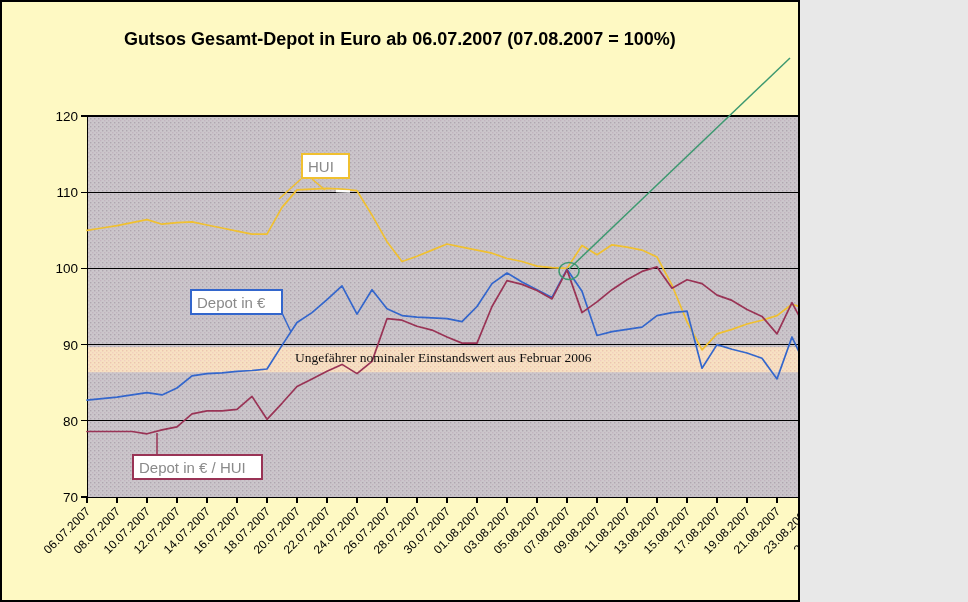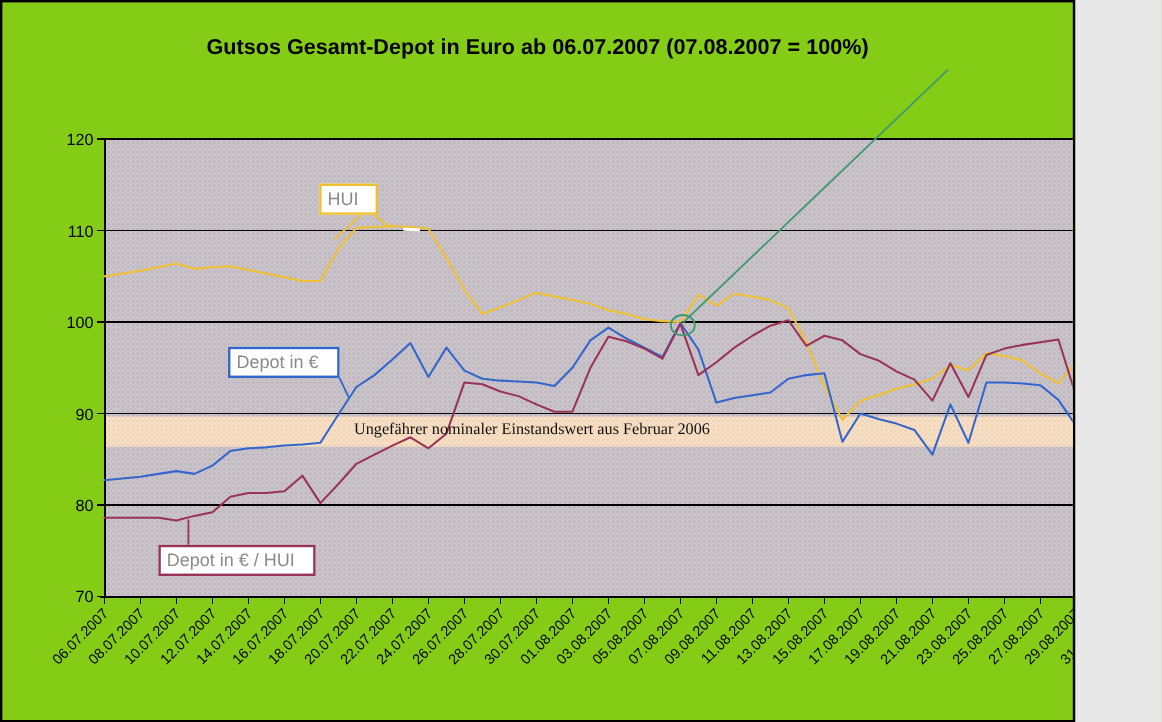--- a/index.html
+++ b/index.html
@@ -1,31 +1,31 @@
 <!DOCTYPE html>
 <html><head>
 <meta charset="utf-8">
 <style>
   html,body{margin:0;padding:0;background:#e8e8e8;}
   .frame{
-    position:relative;width:896px;height:602px;box-sizing:border-box;
-    background:#84cc16;border:2px solid #000;overflow:hidden;
+    position:relative;width:800px;height:602px;box-sizing:border-box;
+    background:#fef9c3;border:2px solid #000;overflow:hidden;
     font-family:"Liberation Sans",sans-serif;
   }
   .chart-title{
     position:absolute;left:0;top:27px;width:100%;text-align:center;
     font-size:18px;font-weight:bold;color:#000;letter-spacing:0px;
   }
   svg{position:absolute;left:0;top:0;}
   .series-label{
     position:absolute;box-sizing:border-box;background:#fff;
     color:#8a8a8a;font-size:15px;line-height:21px;padding:1px 4px 0 5px;
     white-space:nowrap;
   }
-  .lbl-hui{left:264px;top:151px;width:49px;height:26px;border:2px solid #F0C030;}
+  .lbl-hui{left:299px;top:151px;width:49px;height:26px;border:2px solid #F0C030;}
   .lbl-depot{left:188px;top:287px;width:93px;height:26px;border:2px solid #3366CC;}
   .lbl-ratio{left:130px;top:452px;width:131px;height:26px;border:2px solid #993355;}
   .band-text{
     position:absolute;left:293px;top:348px;font-size:13.5px;color:#101010;
     white-space:nowrap;
     font-family:Liberation Serif, serif;
   }
 </style>
 </head>
 <body>

